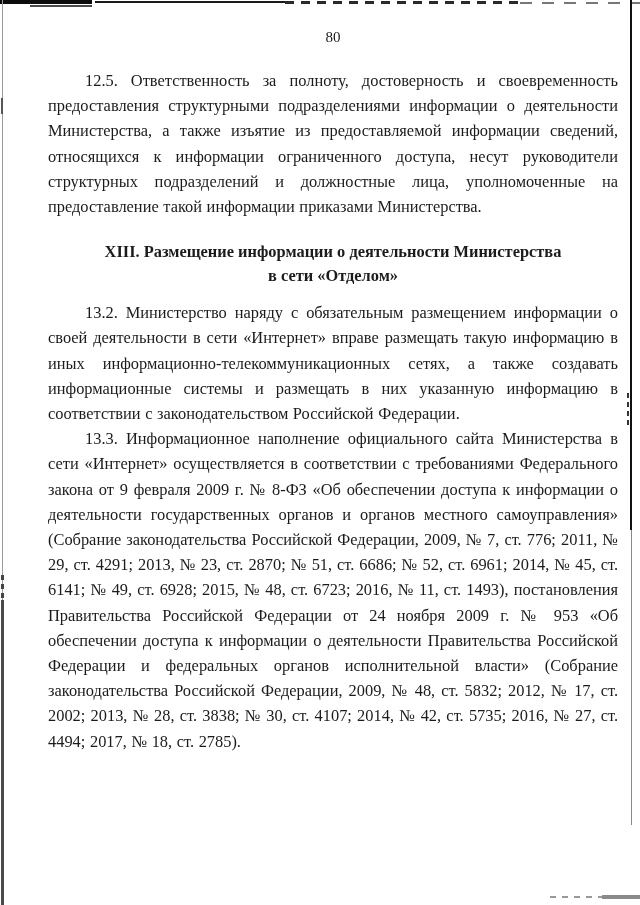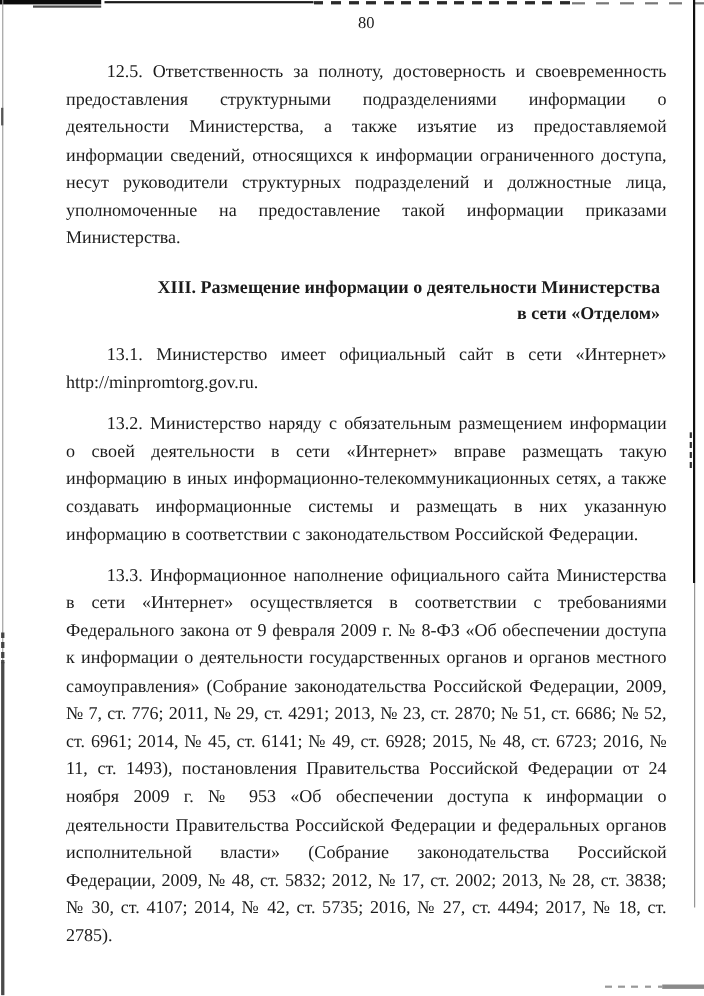--- a/index.html
+++ b/index.html
@@ -12,43 +12,43 @@
     width: 640px;
     height: 905px;
     background: #ffffff;
     overflow: hidden;
     font-family: "Liberation Serif", serif;
     color: #1b1b1b;
   }
   .content {
     position: absolute;
     left: 48px;
-    top: 12px;
+    top: 28px;
     width: 570px;
   }
   .page-number {
     text-align: center;
     font-size: 15px;
     line-height: 18px;
     margin: 0 0 22px 0;
   }
   .para {
-    margin: 12px;
+    margin: 0;
     font-size: 16.4px;
     line-height: 25.2px;
     text-align: justify;
     text-indent: 37px;
     word-spacing: 0.5px;
   }
   .heading {
     margin: 21px 18px 12px 18px;
     font-size: 16.4px;
     line-height: 24px;
     font-weight: bold;
-    text-align: right;
+    text-align: center;
     text-indent: 0;
   }
   
   .artifact { position: absolute; }
   .top-solid-a   { left: 0;   top: 0;   width: 92px;  height: 4px; background: #0b0b0b; }
   .top-solid-a2  { left: 30px; top: 5px; width: 62px;  height: 2px; background: #4a4a4a; }
   .top-solid-b   { left: 95px; top: 1px; width: 190px; height: 2px; background: #191919; }
   .top-dashes    { left: 285px; top: 1px; width: 235px; height: 3px;
                    background: repeating-linear-gradient(90deg, #2a2a2a 0 9px, transparent 9px 16px); }
   .top-dashes-right { left: 520px; top: 2px; width: 120px; height: 2px;
@@ -90,19 +90,18 @@
     <div class="page-number">80</div>
 
     <p class="para">12.5. Ответственность за полноту, достоверность и своевременность предоставления структурными подразделениями информации о деятельности Министерства, а также изъятие из предоставляемой информации сведений, относящихся к информации ограниченного доступа, несут руководители структурных подразделений и должностные лица, уполномоченные на предоставление такой информации приказами Министерства.</p>
 
 
     <h3 class="heading">
       <span>XIII. Размещение информации о деятельности Министерства</span><br>
       <span>в сети «Отделом»</span>
     </h3>
 
-    <p class="para">13.1. Министерство имеет официальный сайт в сети «Интернет» http://minpromtorg.gov.ru.</p>
 
     <p class="para">13.2. Министерство наряду с обязательным размещением информации о своей деятельности в сети «Интернет» вправе размещать такую информацию в иных информационно-телекоммуникационных сетях, а также создавать информационные системы и размещать в них указанную информацию в соответствии с законодательством Российской Федерации.</p>
 
     <p class="para">13.3. Информационное наполнение официального сайта Министерства в сети «Интернет» осуществляется в соответствии с требованиями Федерального закона от 9 февраля 2009 г. № 8-ФЗ «Об обеспечении доступа к информации о деятельности государственных органов и органов местного самоуправления» (Собрание законодательства Российской Федерации, 2009, № 7, ст. 776; 2011, № 29, ст. 4291; 2013, № 23, ст. 2870; № 51, ст. 6686; № 52, ст. 6961; 2014, № 45, ст. 6141; № 49, ст. 6928; 2015, № 48, ст. 6723; 2016, № 11, ст. 1493), постановления Правительства Российской Федерации от 24 ноября 2009 г. № 953 «Об обеспечении доступа к информации о деятельности Правительства Российской Федерации и федеральных органов исполнительной власти» (Собрание законодательства Российской Федерации, 2009, № 48, ст. 5832; 2012, № 17, ст. 2002; 2013, № 28, ст. 3838; № 30, ст. 4107; 2014, № 42, ст. 5735; 2016, № 27, ст. 4494; 2017, № 18, ст. 2785).</p>
   </div>
 </div>
 
 </body></html>

